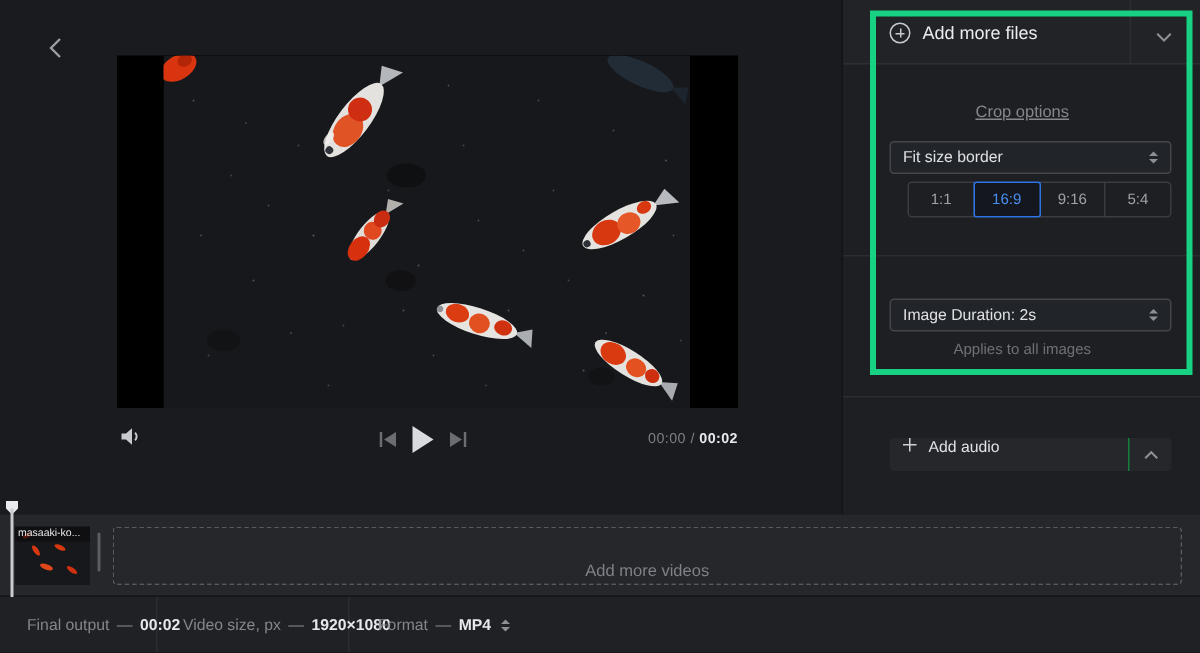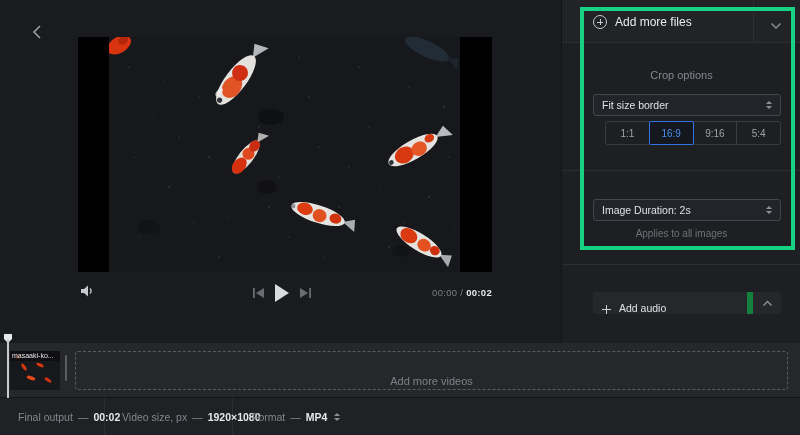--- a/index.html
+++ b/index.html
@@ -27,21 +27,21 @@
   .sidebar { left:561px; top:0; width:239px; height:343px; background:#1d1f23; border-left:1px solid #121316; }
   .sb-header { position:absolute; left:0; top:0; width:239px; height:43px; background:#212327; border-bottom:1px solid #2c2e32; cursor:pointer;text-align:right; }
   .plus-circle { position:absolute; left:31px; top:15px; width:14px; height:14px; border:1.2px solid #c7cad0; border-radius:50%; }
   .plus-circle:before, .plus-circle:after { content:""; position:absolute; background:#c7cad0; }
   .plus-circle:before { left:3px; top:5.5px; width:6px; height:1.2px; }
   .plus-circle:after { left:5.5px; top:3px; width:1.2px; height:6px; }
   .sb-header .label { position:absolute; left:53px; top:15px; font-size:12px; color:#e9ebee; }
   .sb-header .vdiv { position:absolute; left:191px; top:0; width:1px; height:42px; background:#2c2e32; }
   .sb-header .chev { position:absolute; left:208px; top:16px; }
 
-  .crop-label { left:0; top:69px; width:239px; text-align:center; font-size:11px; color:#84878c; }
+  .crop-label { left:0; top:69px; width:239px; text-align:center; font-size:11px; color:#84878c;text-decoration:underline; }
 
   .select { left:31px; width:188px; height:22px; background:#212428; border:1px solid #44464c; border-radius:3px;
     display:flex; align-items:center; padding:0 8px; cursor:pointer; }
   .select .txt { flex:1; font-size:10.5px; color:#dfe1e5; }
   .sel-fit { top:94px; }
   .sel-dur { top:199px; }
   .stepper { display:flex; flex-direction:column; align-items:center; gap:2px; }
   .car-up { width:0; height:0; border-left:3px solid transparent; border-right:3px solid transparent; border-bottom:3.5px solid #8d9095; }
   .car-dn { width:0; height:0; border-left:3px solid transparent; border-right:3px solid transparent; border-top:3.5px solid #8d9095; }
 
@@ -51,21 +51,21 @@
   .ratio:first-child { margin-left:12px; border-radius:3px 0 0 3px; }
   .ratio:last-child { border-radius:0 3px 3px 0; }
   .ratio.selected { border:1px solid #2e74e4; color:#4b8ef2; background:#14171d; z-index:2; border-radius:2px; }
 
   .hdiv { left:0; width:239px; height:1px; background:#2b2d31; }
   .hdiv1 { top:170px; } .hdiv2 { top:264px; }
 
   .hint { left:0; top:228px; width:239px; text-align:center; font-size:10px; color:#6e7176; }
 
   .audio-row { left:31px; top:292px; width:188px; height:22px; display:flex; background:#25272b; border-radius:3px; overflow:hidden; cursor:pointer; }
-  .audio-main { flex:1; display:flex; align-items:flex-end; padding-left:9px; border-right:6px solid #15803d; }
+  .audio-main { flex:1; display:flex; align-items:flex-start; padding-left:9px; border-right:1px solid #15803d; }
   .audio-plus { position:relative; width:9px; height:9px; margin-right:8px; }
   .audio-plus:before, .audio-plus:after { content:""; position:absolute; background:#cfd2d6; }
   .audio-plus:before { left:0; top:4px; width:9px; height:1.2px; }
   .audio-plus:after { left:4px; top:0; width:1.2px; height:9px; }
   .audio-main .txt { font-size:10.5px; color:#dfe2e6; }
   .audio-chev { width:28px; display:flex; align-items:center; justify-content:center; }
 
   
   .green-box { left:580px; top:7px; width:215px; height:243px; border:4px solid #16d282; pointer-events:none; z-index:50; }
 

